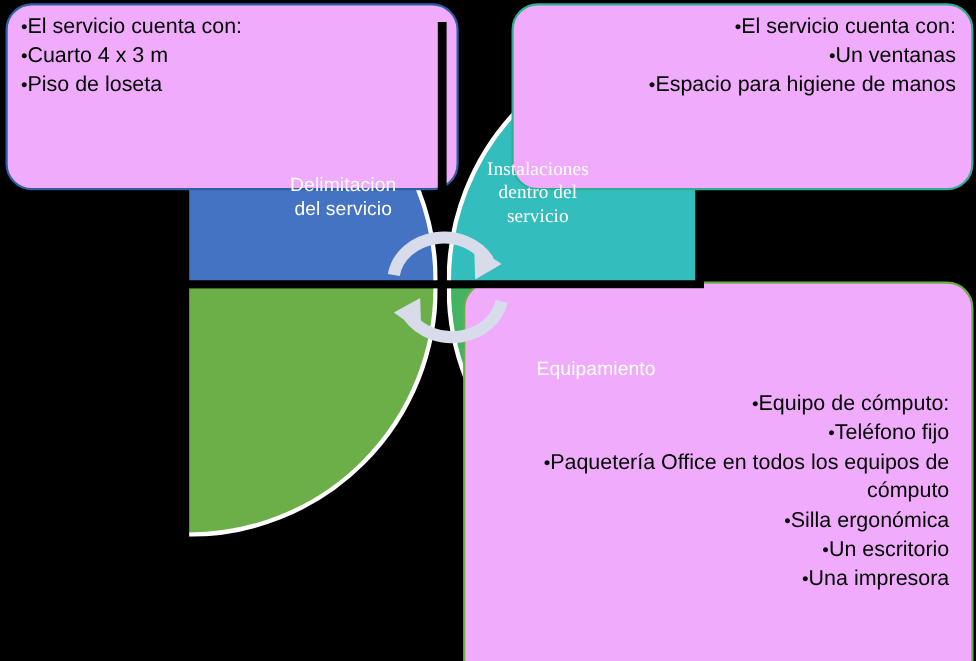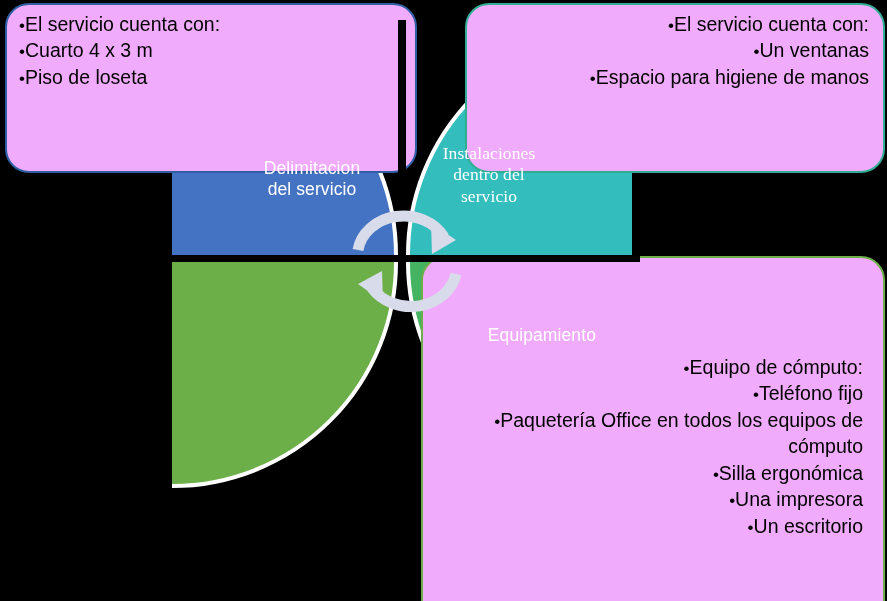--- a/index.html
+++ b/index.html
@@ -172,18 +172,18 @@
         <li><span class="bullet">•</span><span>Espacio para higiene de manos</span></li>
       </ul>
   </div>
 
   <div class="tbox" id="tbox-br">
     <ul>
         <li><span class="bullet">•</span><span>Equipo de cómputo:</span></li>
         <li><span class="bullet">•</span><span>Teléfono fijo</span></li>
         <li><span class="bullet">•</span><span>Paquetería Office en todos los equipos de cómputo</span></li>
         <li><span class="bullet">•</span><span>Silla ergonómica</span></li>
+        <li><span class="bullet">•</span><span>Un escritorio</span></li>
         <li><span class="bullet">•</span><span>Una impresora</span></li>
-        <li><span class="bullet">•</span><span>Un escritorio</span></li>
       </ul>
   </div>
 
 </div>
 
 </body></html>

